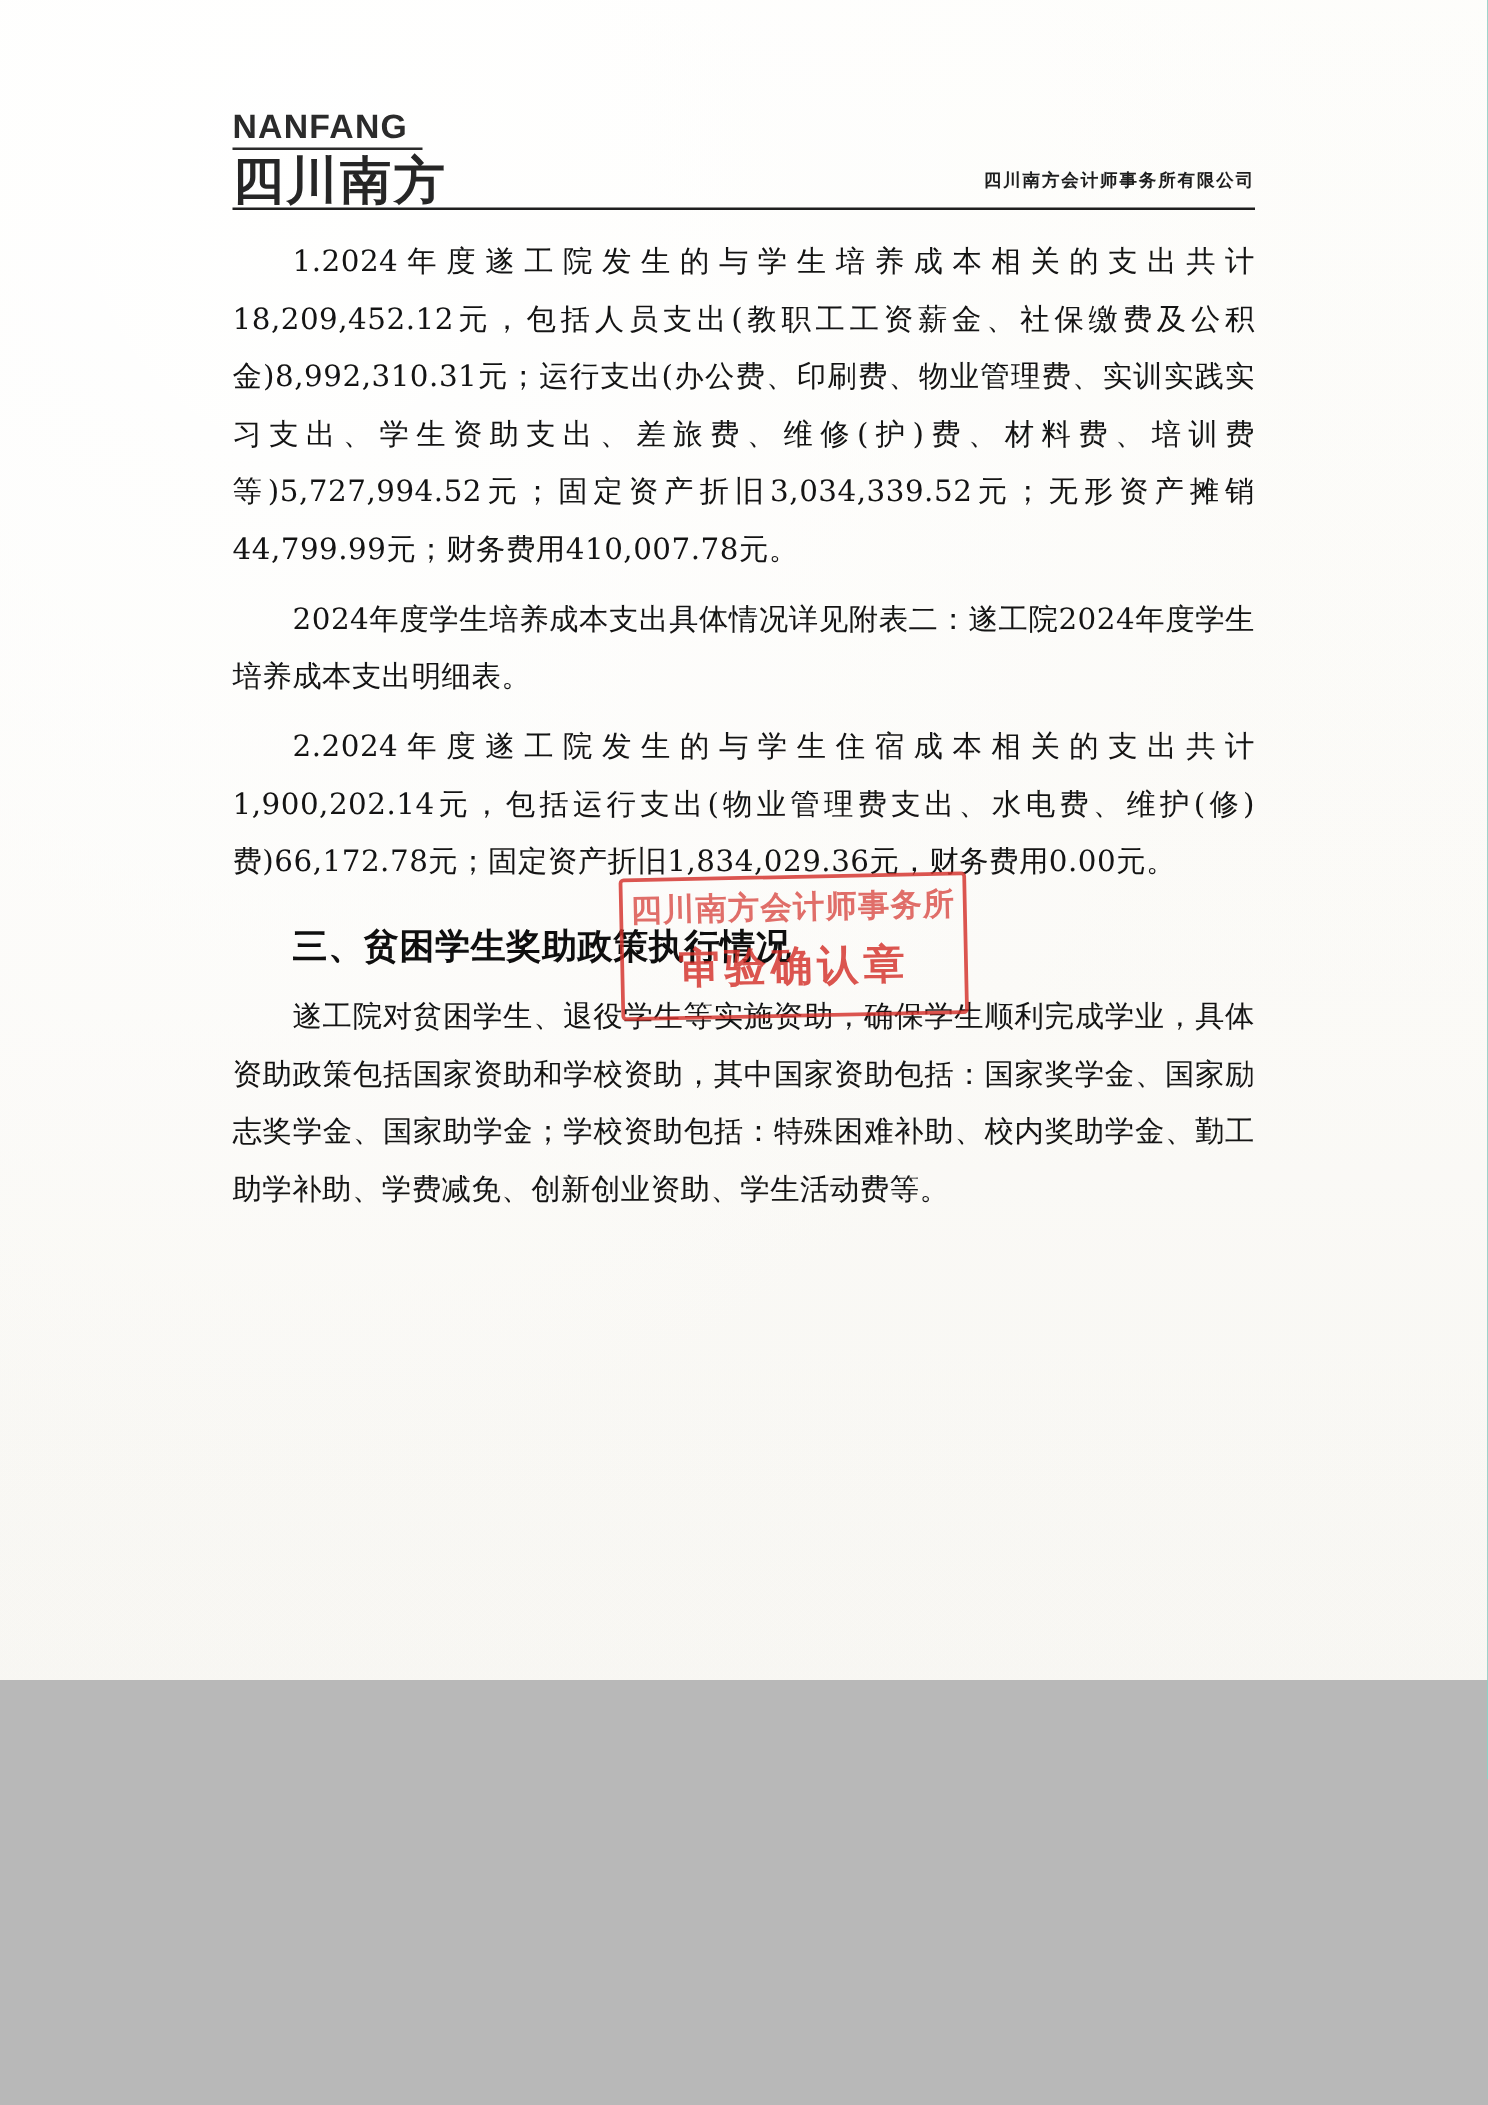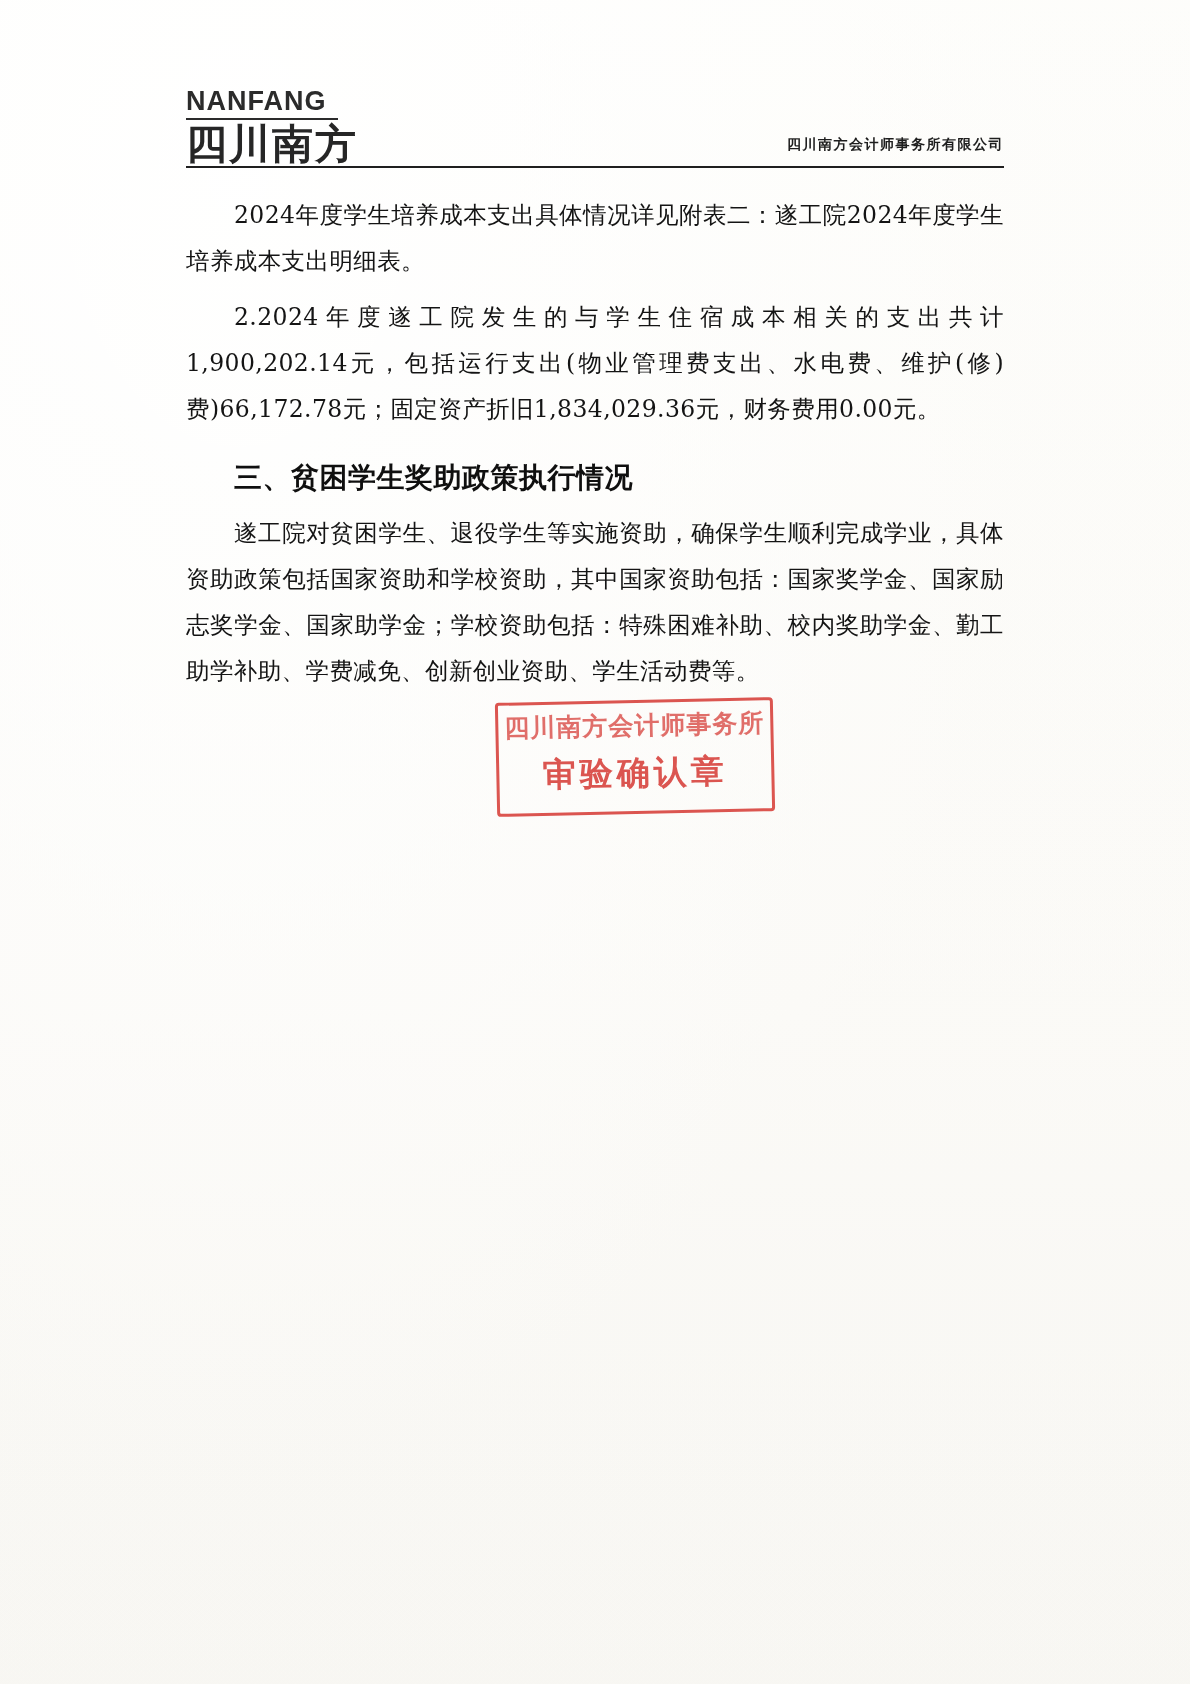--- a/index.html
+++ b/index.html
@@ -3,21 +3,21 @@
 <meta charset="utf-8">
 <style>
   html, body {
     margin: 0;
     padding: 0;
     background: #b8b8b8;
   }
   .page {
     position: relative;
     width: 1190px;
-    height: 1684px;
+    height: 1344px;
     background: #5eead4;
     margin: 0 auto;
     overflow: hidden;
     font-family: "Liberation Serif", serif;
     box-sizing: border-box;
   }
   
   .page::before {
     content: "";
     position: absolute;
@@ -171,20 +171,21 @@
       <div class="logo-block">
         <div class="logo-latin">NANFANG</div>
         <div class="logo-rule"></div>
         <div class="logo-cn">四川南方</div>
       </div>
       <div class="firm-name">四川南方会计师事务所有限公司</div>
     </div>
     <div class="header-rule"></div>
 
     <div class="body-area">
+      <p class="para indent">1.2024年度遂工院发生的与学生培养成本相关的支出共计18,209,452.12元，包括人员支出(教职工工资薪金、社保缴费及公积金)8,992,310.31元；运行支出(办公费、印刷费、物业管理费、实训实践实习支出、学生资助支出、差旅费、维修(护)费、材料费、培训费等)5,727,994.52元；固定资产折旧3,034,339.52元；无形资产摊销44,799.99元；财务费用410,007.78元。</p>
       <div class="gap-sm"></div>
       <p class="para indent">2024年度学生培养成本支出具体情况详见附表二：遂工院2024年度学生培养成本支出明细表。</p>
       <div class="gap-sm"></div>
       <p class="para indent">2.2024年度遂工院发生的与学生住宿成本相关的支出共计1,900,202.14元，包括运行支出(物业管理费支出、水电费、维护(修)费)66,172.78元；固定资产折旧1,834,029.36元，财务费用0.00元。</p>
       <div class="gap-sm"></div>
       <p class="heading">三、贫困学生奖助政策执行情况</p>
       <p class="para indent">遂工院对贫困学生、退役学生等实施资助，确保学生顺利完成学业，具体资助政策包括国家资助和学校资助，其中国家资助包括：国家奖学金、国家励志奖学金、国家助学金；学校资助包括：特殊困难补助、校内奖助学金、勤工助学补助、学费减免、创新创业资助、学生活动费等。</p>
       <div class="gap-sm"></div>
       <div class="gap-sm"></div>
     </div>

